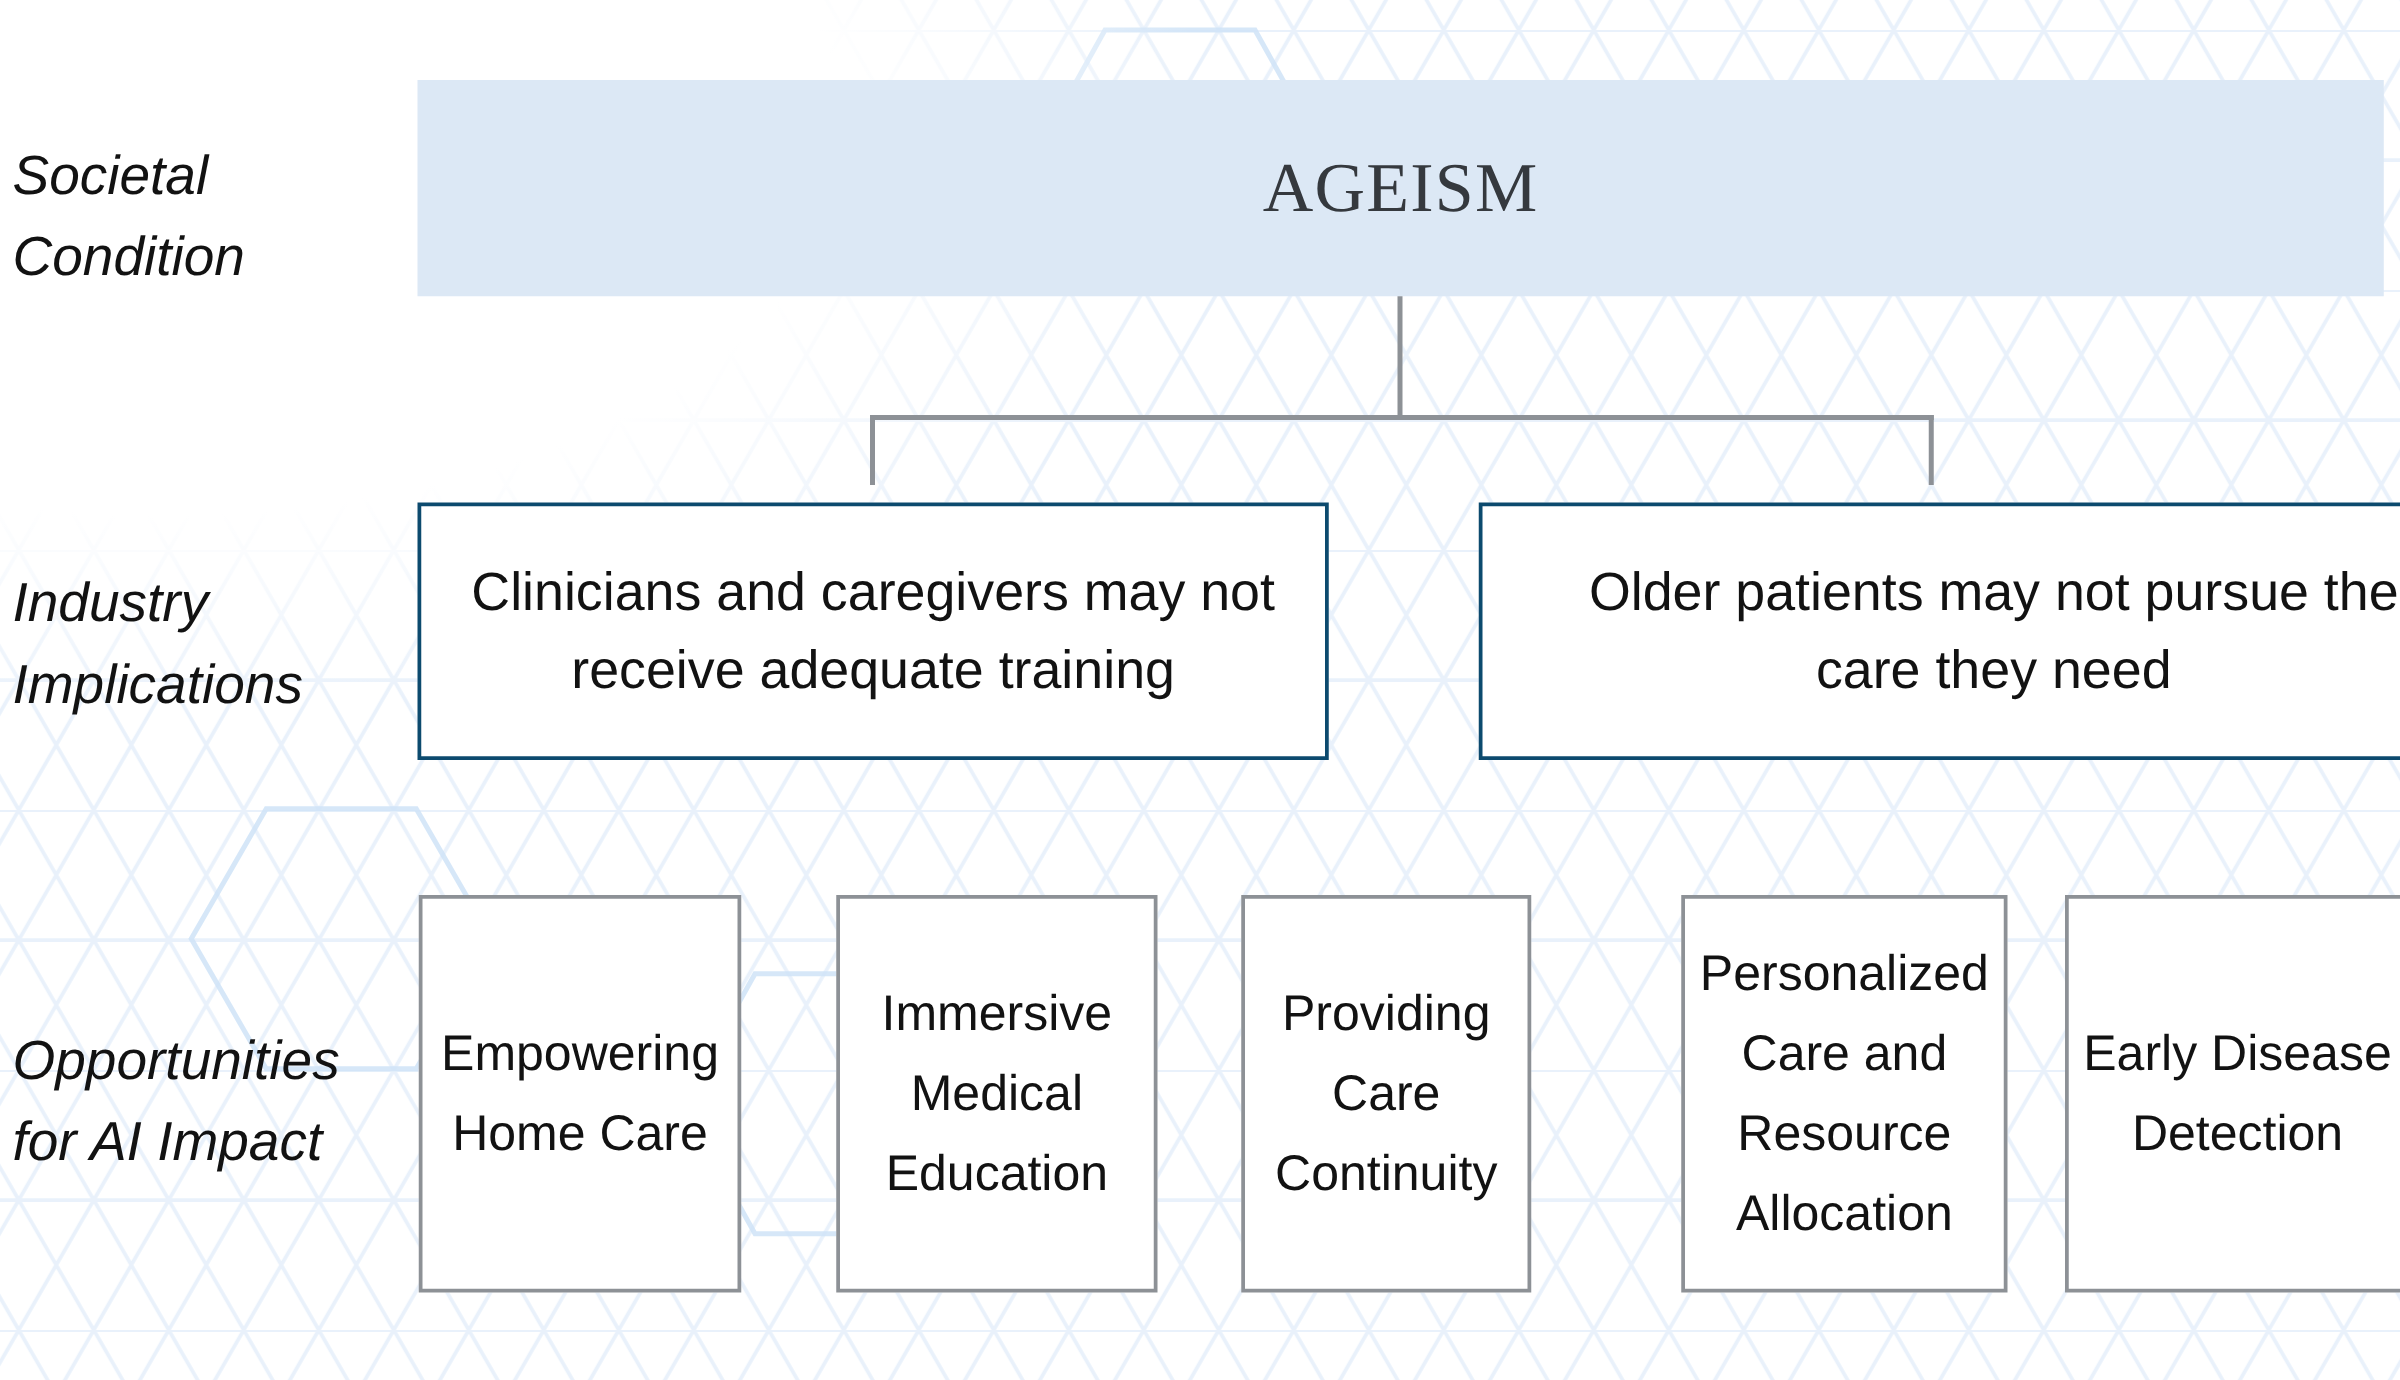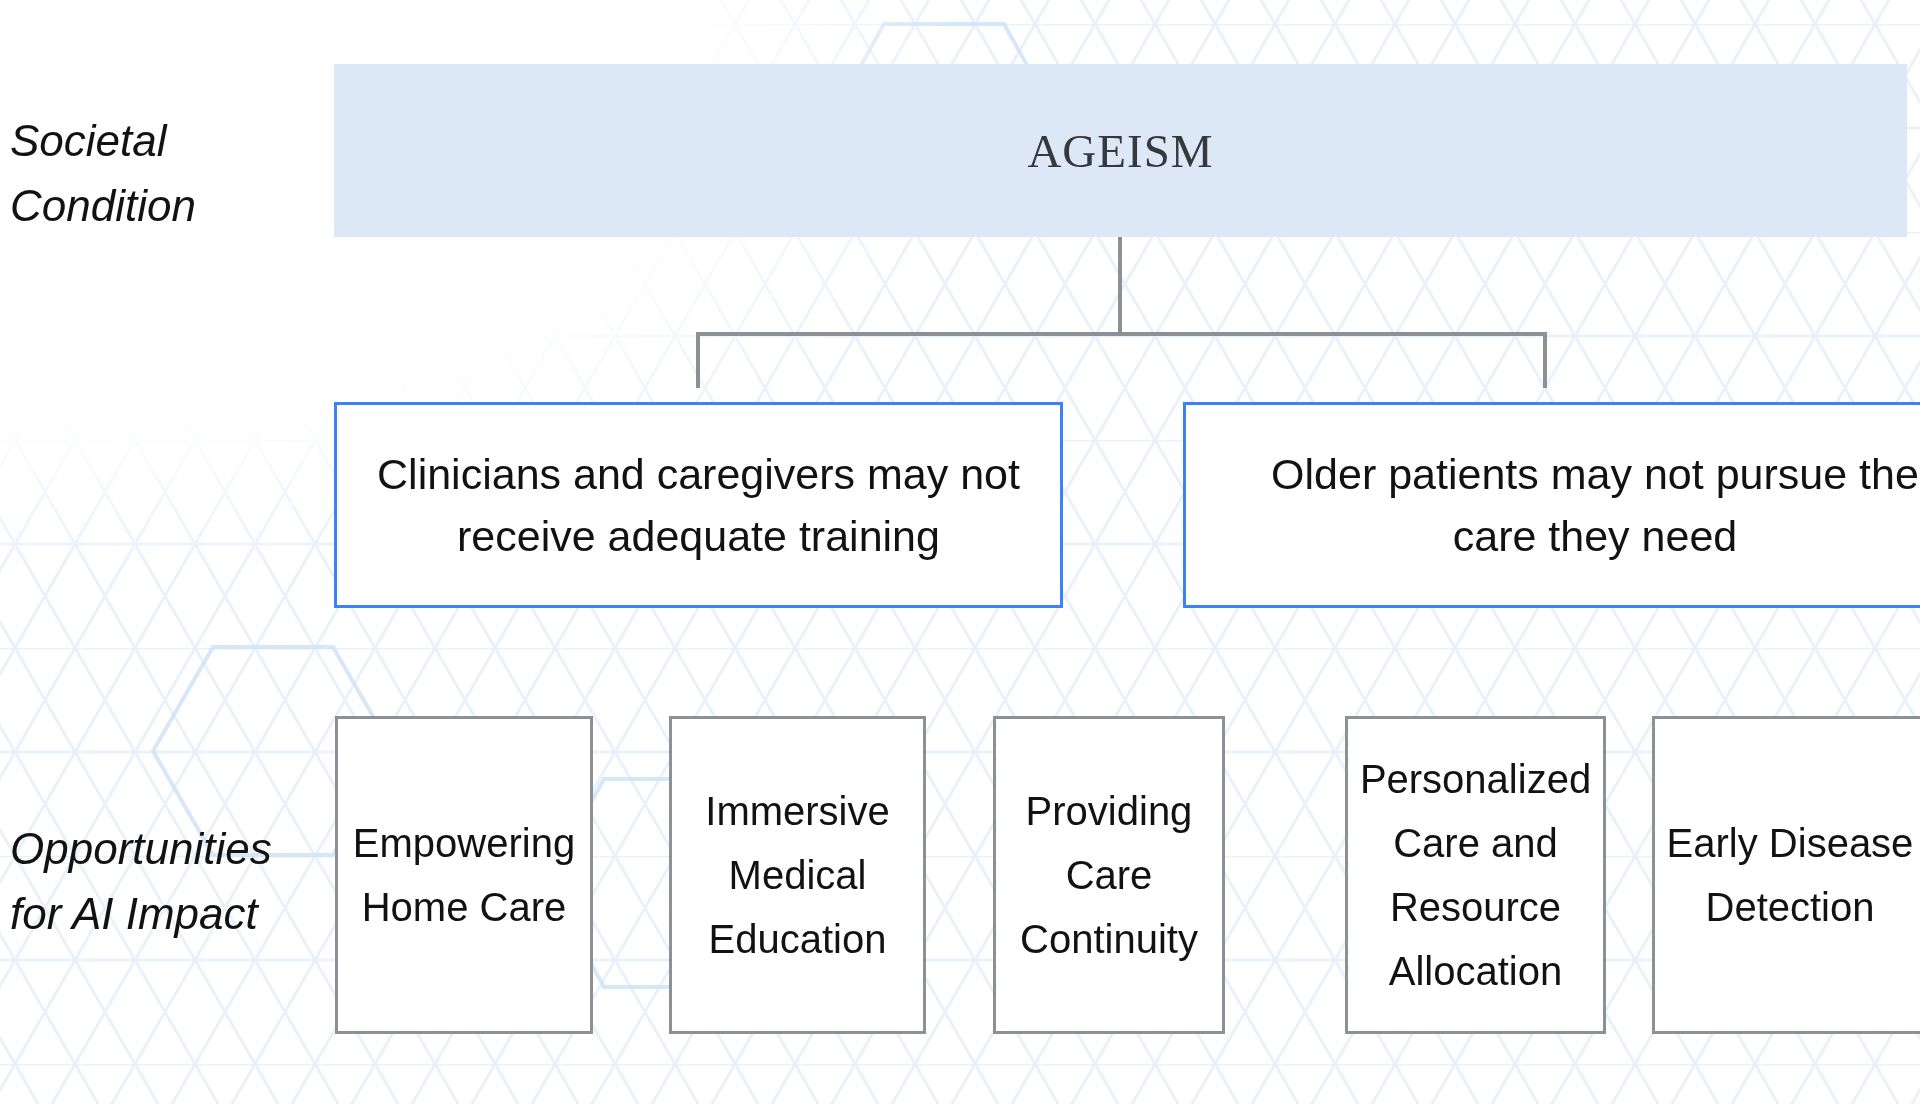--- a/index.html
+++ b/index.html
@@ -46,36 +46,36 @@
 
   .banner {
     position: absolute;
     left: 334px; top: 64px;
     width: 1573px; height: 173px;
     background: #dce8f5;
     display: flex; align-items: center; justify-content: center;
   }
   .banner-title {
     font-family: "Liberation Serif", serif;
-    font-size: 47px;
+    font-size: 56px;
     letter-spacing: 1px;
     color: #35393e;
   }
 
   .conn { position: absolute; background: #8d9196; }
   #conn-stem  { left: 1118px; top: 237px; width: 4px;  height: 97px; }
   #conn-hbar  { left: 696px;  top: 332px; width: 851px; height: 4px; }
   #conn-stub-left  { left: 696px;  top: 332px; width: 4px; height: 56px; }
   #conn-stub-right { left: 1543px; top: 332px; width: 4px; height: 56px; }
 
   .impl-box {
     position: absolute;
     top: 402px; height: 206px;
     background: #ffffff;
-    border: 3px solid #3b82f6;
+    border: 3px solid #0c4a6e;
     box-sizing: border-box;
     display: flex; align-items: center; justify-content: center;
     text-align: center;
     font-size: 43px;
     line-height: 62px;
     white-space: pre-line;
   }
   #impl-0 { left: 334px;  width: 729px; }
   #impl-1 { left: 1183px; width: 824px; }
 
@@ -117,20 +117,22 @@
       <polygon points="604,779 724,779 782,883 724,987 604,987 546,883"></polygon>
     </g>
   </svg>
   <div class="bg-fade"></div>
 
   <div class="layer">
 
     <div class="row-label" id="label-societal">Societal
 Condition</div>
 
+    <div class="row-label" id="label-industry">Industry
+Implications</div>
 
     <div class="row-label" id="label-opportunities">Opportunities
 for AI Impact</div>
 
     <div class="banner">
       <span class="banner-title">AGEISM</span>
     </div>
 
     <div class="conn" id="conn-stem"></div>
     <div class="conn" id="conn-hbar"></div>

